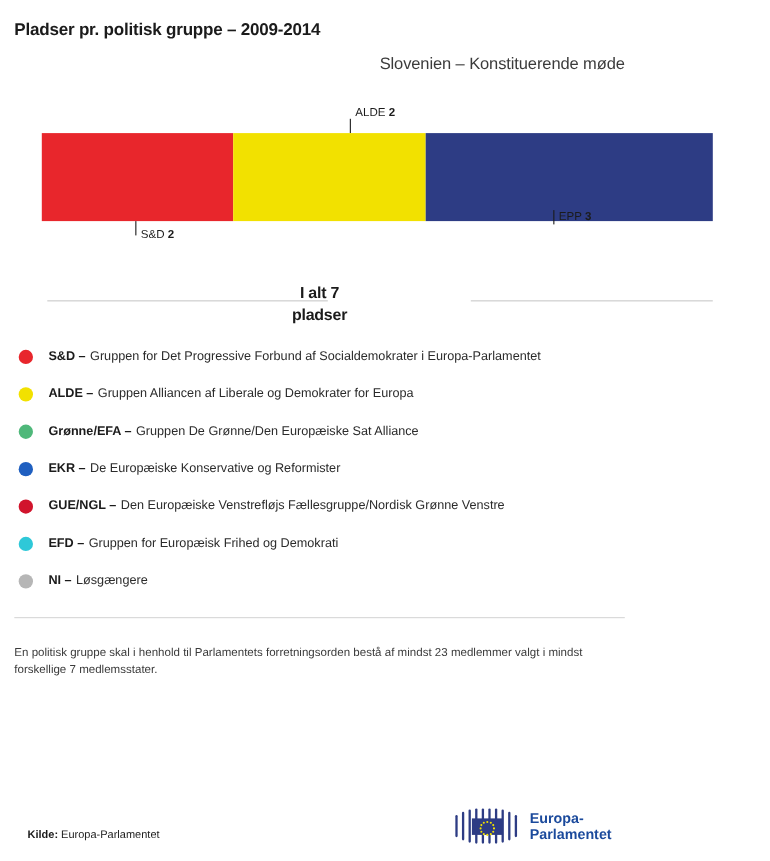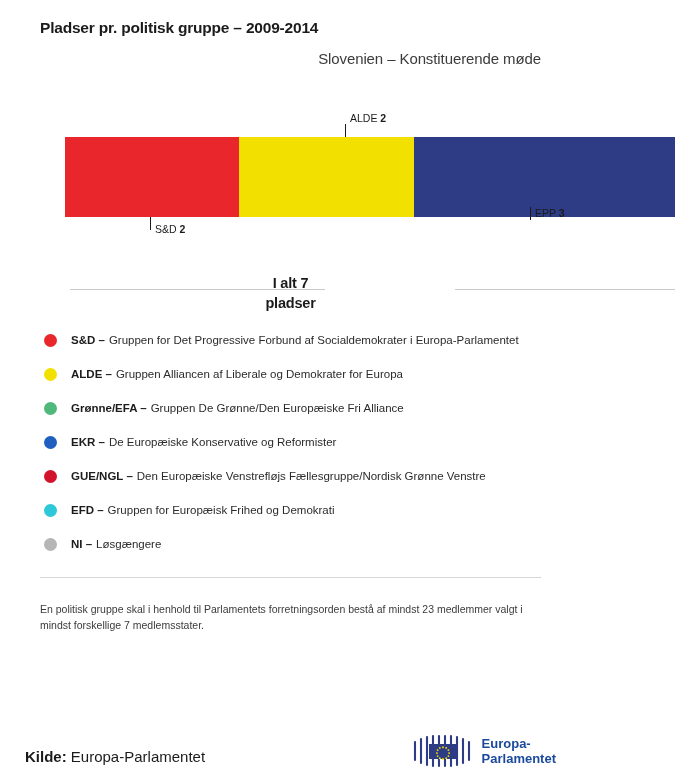--- a/index.html
+++ b/index.html
@@ -13,21 +13,21 @@
     font-family: "Liberation Sans", sans-serif;
     color: #1b1b1b;
     position: relative;
     overflow: hidden;
   }
   .page {
     position: relative;
     width: 581px;
     height: 783px;
     box-sizing: border-box;
-    padding: 0 40px;
+    padding: 0 13px;
   }
 
   
   .title {
     font-size: 15.5px;
     font-weight: bold;
     letter-spacing: -0.2px;
     color: #1b1b1b;
     margin: 0;
     padding-top: 19px;
@@ -38,21 +38,21 @@
     color: #3b3b3b;
     margin: 0;
     padding-top: 13px;
     letter-spacing: -0.1px;
     text-align: right;
   }
 
   
   .chart-area {
     position: relative;
-    margin-top: 52px;
+    margin-top: 36px;
     height: 110px;
   }
   .bar {
     position: absolute;
     left: 25px;
     top: 18px;
     width: 610px;
     height: 80px;
     display: flex;
     box-sizing: border-box;
@@ -155,21 +155,21 @@
     line-height: 16px;
     padding-top: 12px;
     max-width: 620px;
   }
 
   
   .source {
     position: absolute;
     left: 25px;
     bottom: 18px;
-    font-size: 15px;
+    font-size: 10px;
     color: #1b1b1b;
   }
   .source b { font-weight: bold; }
   .logo {
     position: absolute;
     right: 25px;
     bottom: 12px;
     display: flex;
     align-items: center;
   }
@@ -243,21 +243,21 @@
 
     <div class="legend-row">
       <span class="dot" style="background:#f2e100;"></span>
       <span class="leg-abbr">ALDE –</span>
       <span class="leg-name">Gruppen Alliancen af Liberale og Demokrater for Europa</span>
     </div>
 
     <div class="legend-row">
       <span class="dot" style="background:#4fb87a;"></span>
       <span class="leg-abbr">Grønne/EFA –</span>
-      <span class="leg-name">Gruppen De Grønne/Den Europæiske Fri Alliance</span>
+      <span class="leg-name">Gruppen De Grønne/Den Europæiske Sat Alliance</span>
     </div>
 
     <div class="legend-row">
       <span class="dot" style="background:#1f5fc0;"></span>
       <span class="leg-abbr">EKR –</span>
       <span class="leg-name">De Europæiske Konservative og Reformister</span>
     </div>
 
     <div class="legend-row">
       <span class="dot" style="background:#d1142c;"></span>

